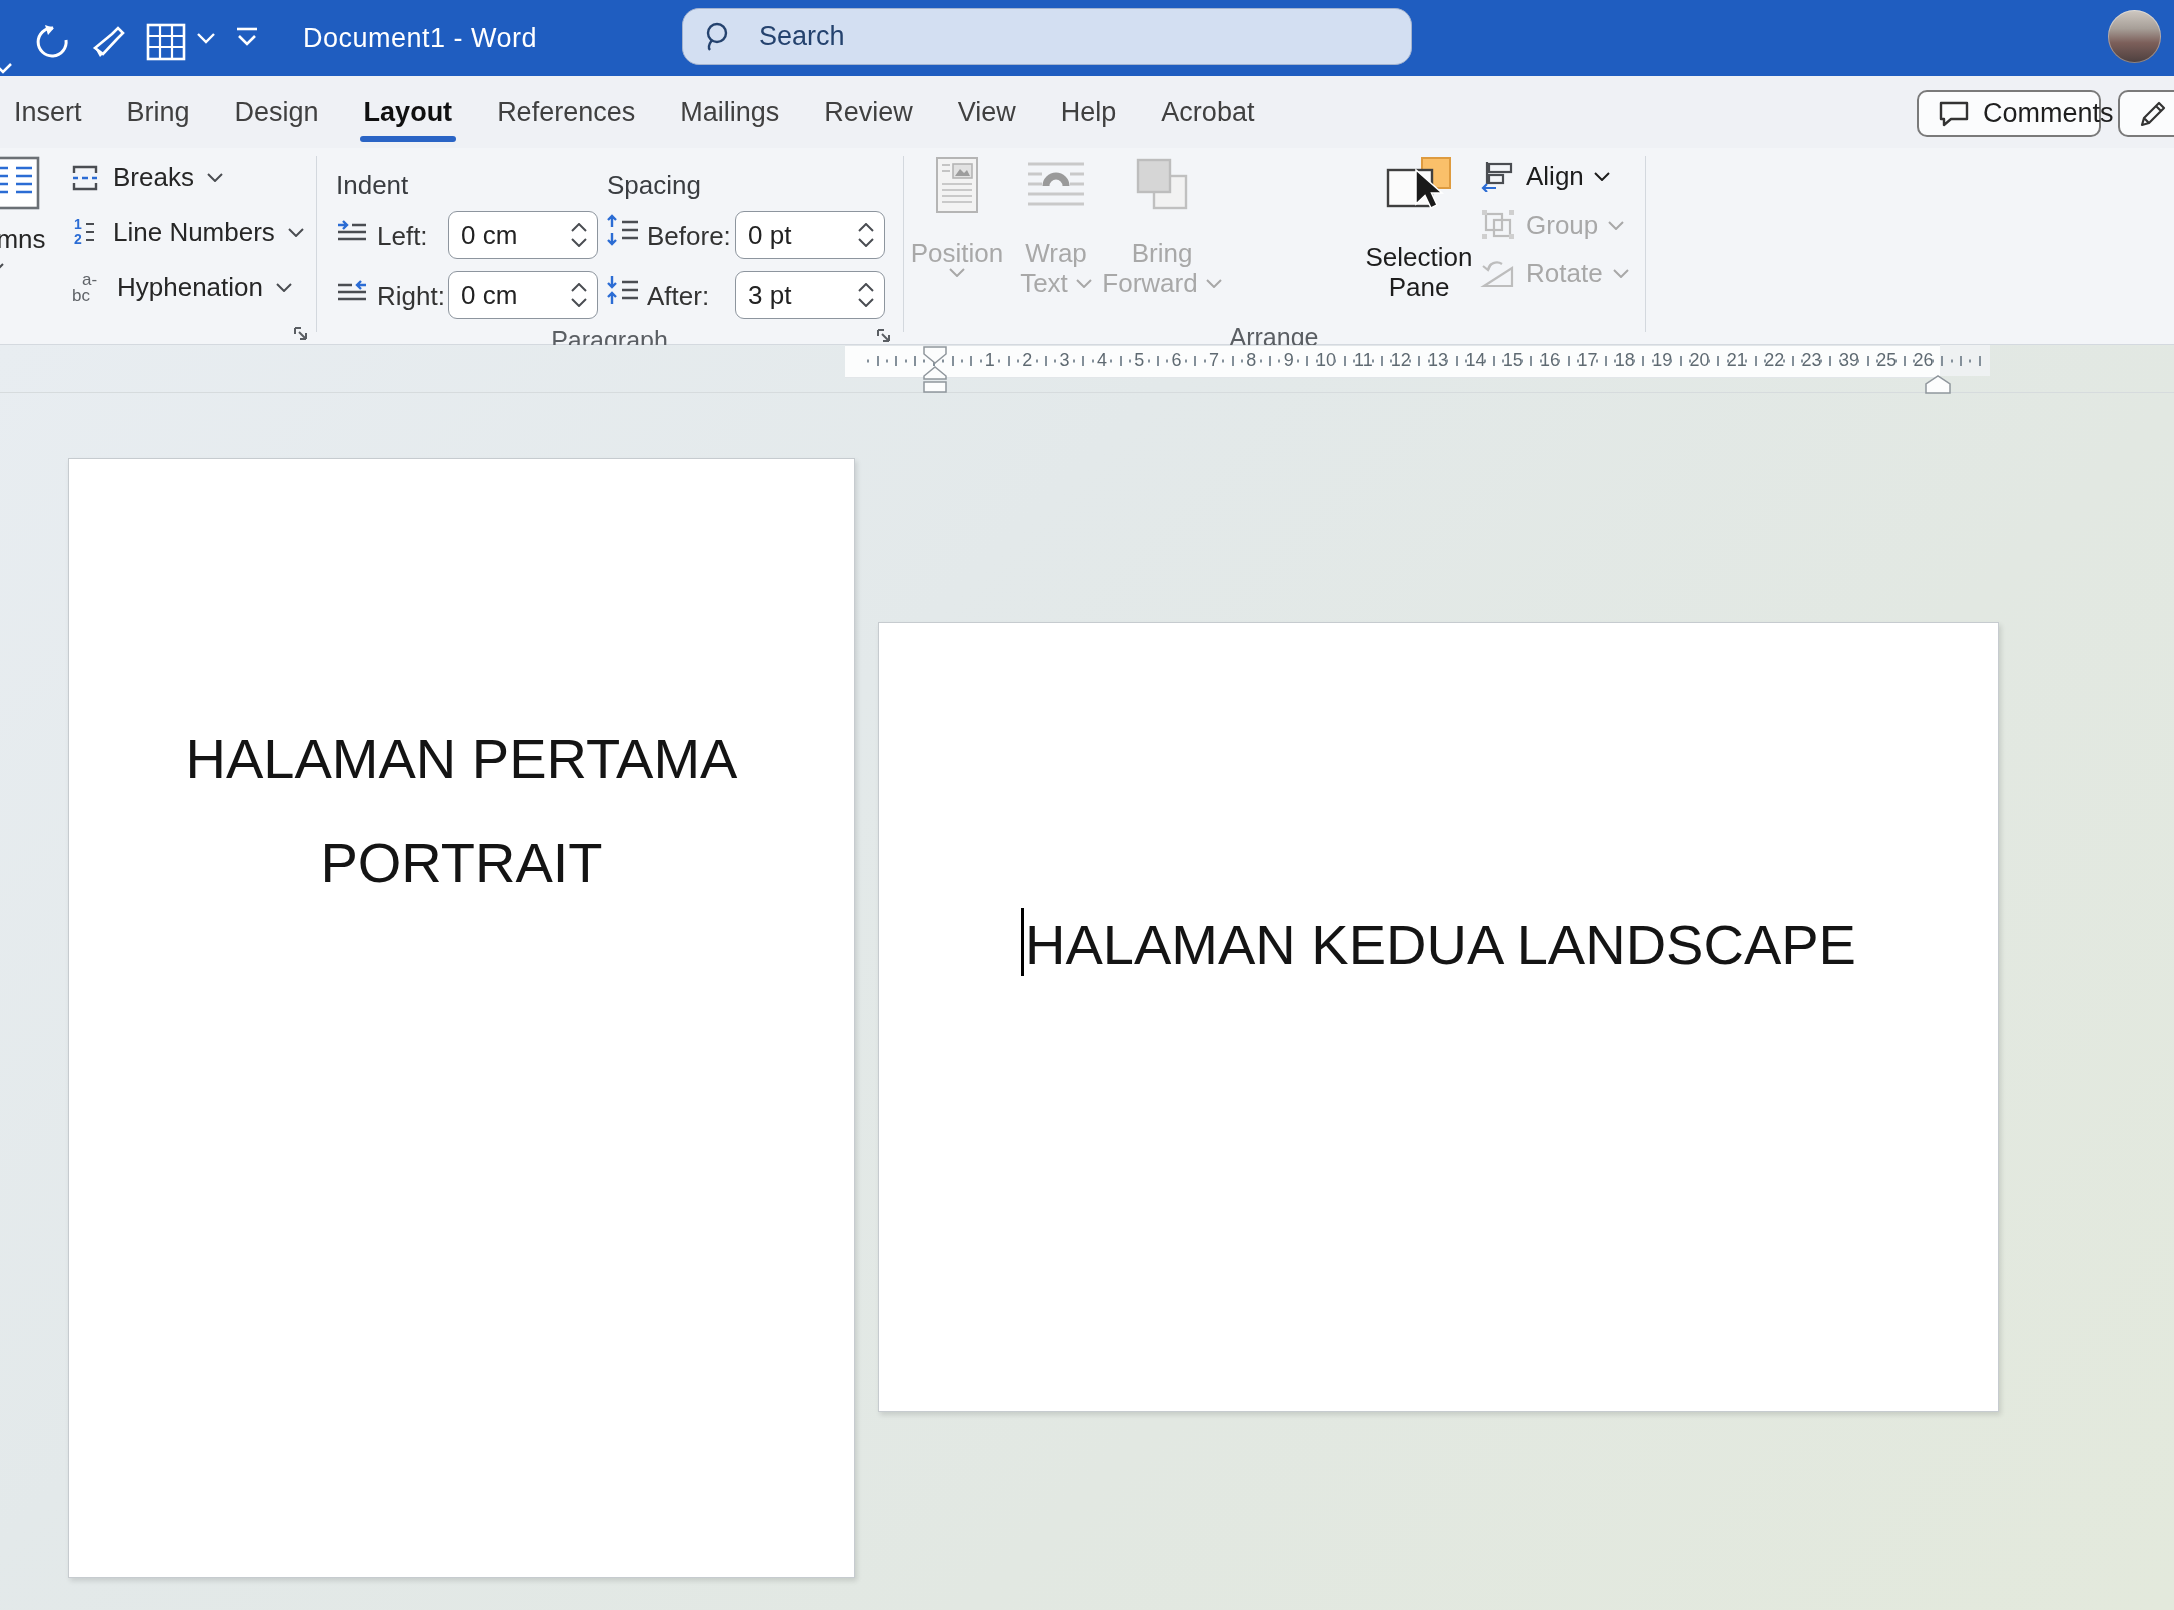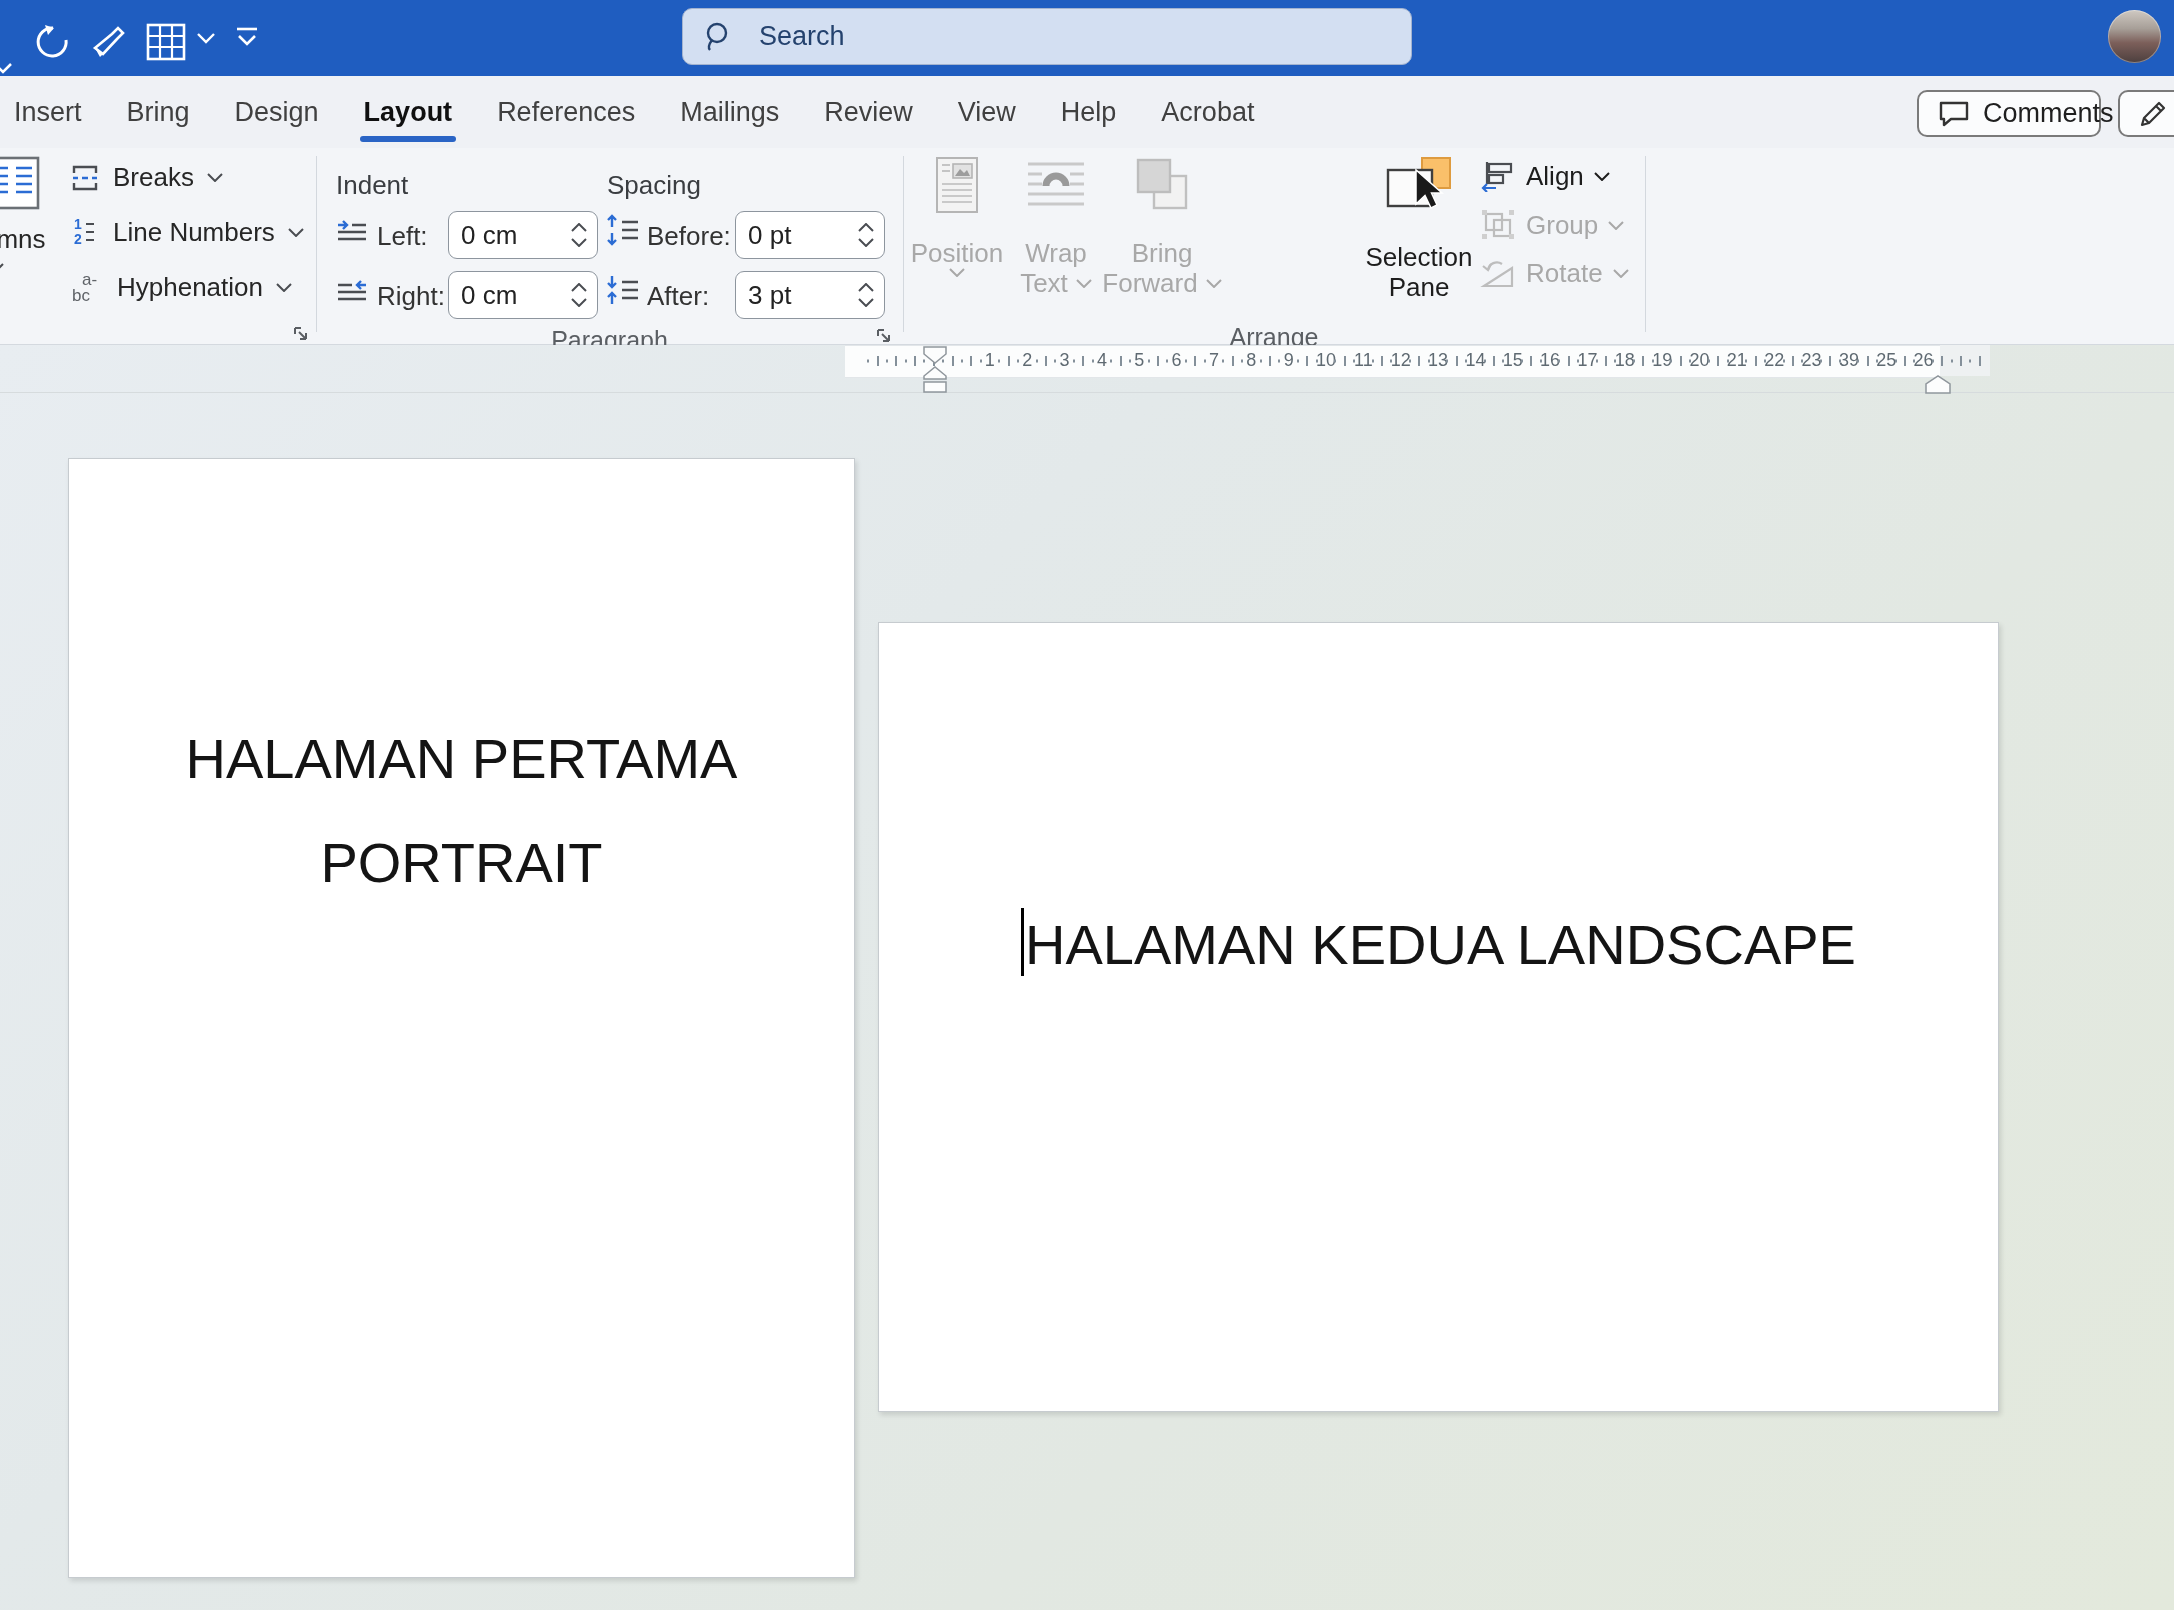--- a/index.html
+++ b/index.html
@@ -5,21 +5,21 @@
   html,body{margin:0;padding:0;background:#cfd6da;}
   #app{position:relative;width:2174px;height:1610px;overflow:hidden;
        font-family:"Liberation Sans",sans-serif;-webkit-font-smoothing:antialiased;}
 
   
   .titlebar{position:absolute;left:0;top:0;width:2174px;height:76px;background:#1f5dc0;}
   .qat{position:absolute;top:0;left:0;height:76px;display:flex;align-items:center;color:#fff;}
   .doc-title{position:absolute;left:303px;top:0;height:76px;display:flex;align-items:center;
              color:#ffffff;font-size:27px;letter-spacing:.5px;}
   .searchbox{position:absolute;left:682px;top:8px;width:730px;height:57px;background:#d3dff2;
-             border:1px solid #a3b3cf;border-radius:10px;display:flex;align-items:center;box-sizing:border-box;}
+             border:1px solid #a3b3cf;border-radius:17px;display:flex;align-items:center;box-sizing:border-box;}
   .searchbox .mag{margin-left:20px;}
   .searchbox .stext{margin-left:26px;color:#24426e;font-size:27px;}
   .avatar{position:absolute;left:2108px;top:10px;width:53px;height:53px;border-radius:50%;
           background:linear-gradient(180deg,#cfc9c2 0%,#a79f98 35%,#7c5f5a 62%,#4c3f3e 100%);
           box-shadow:inset 0 0 0 1px rgba(255,255,255,.35);}
 
   
   .tabrow{position:absolute;left:0;top:76px;width:2174px;height:72px;background:#eff1f5;}
   .tabs{position:absolute;left:12px;top:0;height:72px;display:flex;align-items:center;column-gap:41px;}
   .tab{font-size:27px;color:#404040;position:relative;padding:0 2px;height:72px;display:flex;align-items:center;cursor:default;}
@@ -104,20 +104,21 @@
           <path d="M2 2 L10 10 L18 2" fill="none" stroke="#fff" stroke-width="2.4"></path>
         </svg>
     </span>
     <span style="position:absolute;left:234px;top:26px">
       <svg width="26" height="22">
           <path d="M3 3 H23" stroke="#fff" stroke-width="2.6"></path>
         <path d="M5 10 L13 18 L21 10" fill="none" stroke="#fff" stroke-width="2.6"></path>
         </svg>
     </span>
 
+    <div class="doc-title">Document1 - Word</div>
 
     <div class="searchbox">
       <span class="mag">
         <svg width="30" height="32" viewBox="0 0 30 32">
           <circle cx="14" cy="12" r="9" fill="none" stroke="#24426e" stroke-width="2.4"></circle>
           <path d="M9 19 Q4 26 7 29" fill="none" stroke="#24426e" stroke-width="2.4"></path>
         </svg>
       </span>
       <span class="stext">Search</span>
     </div>

